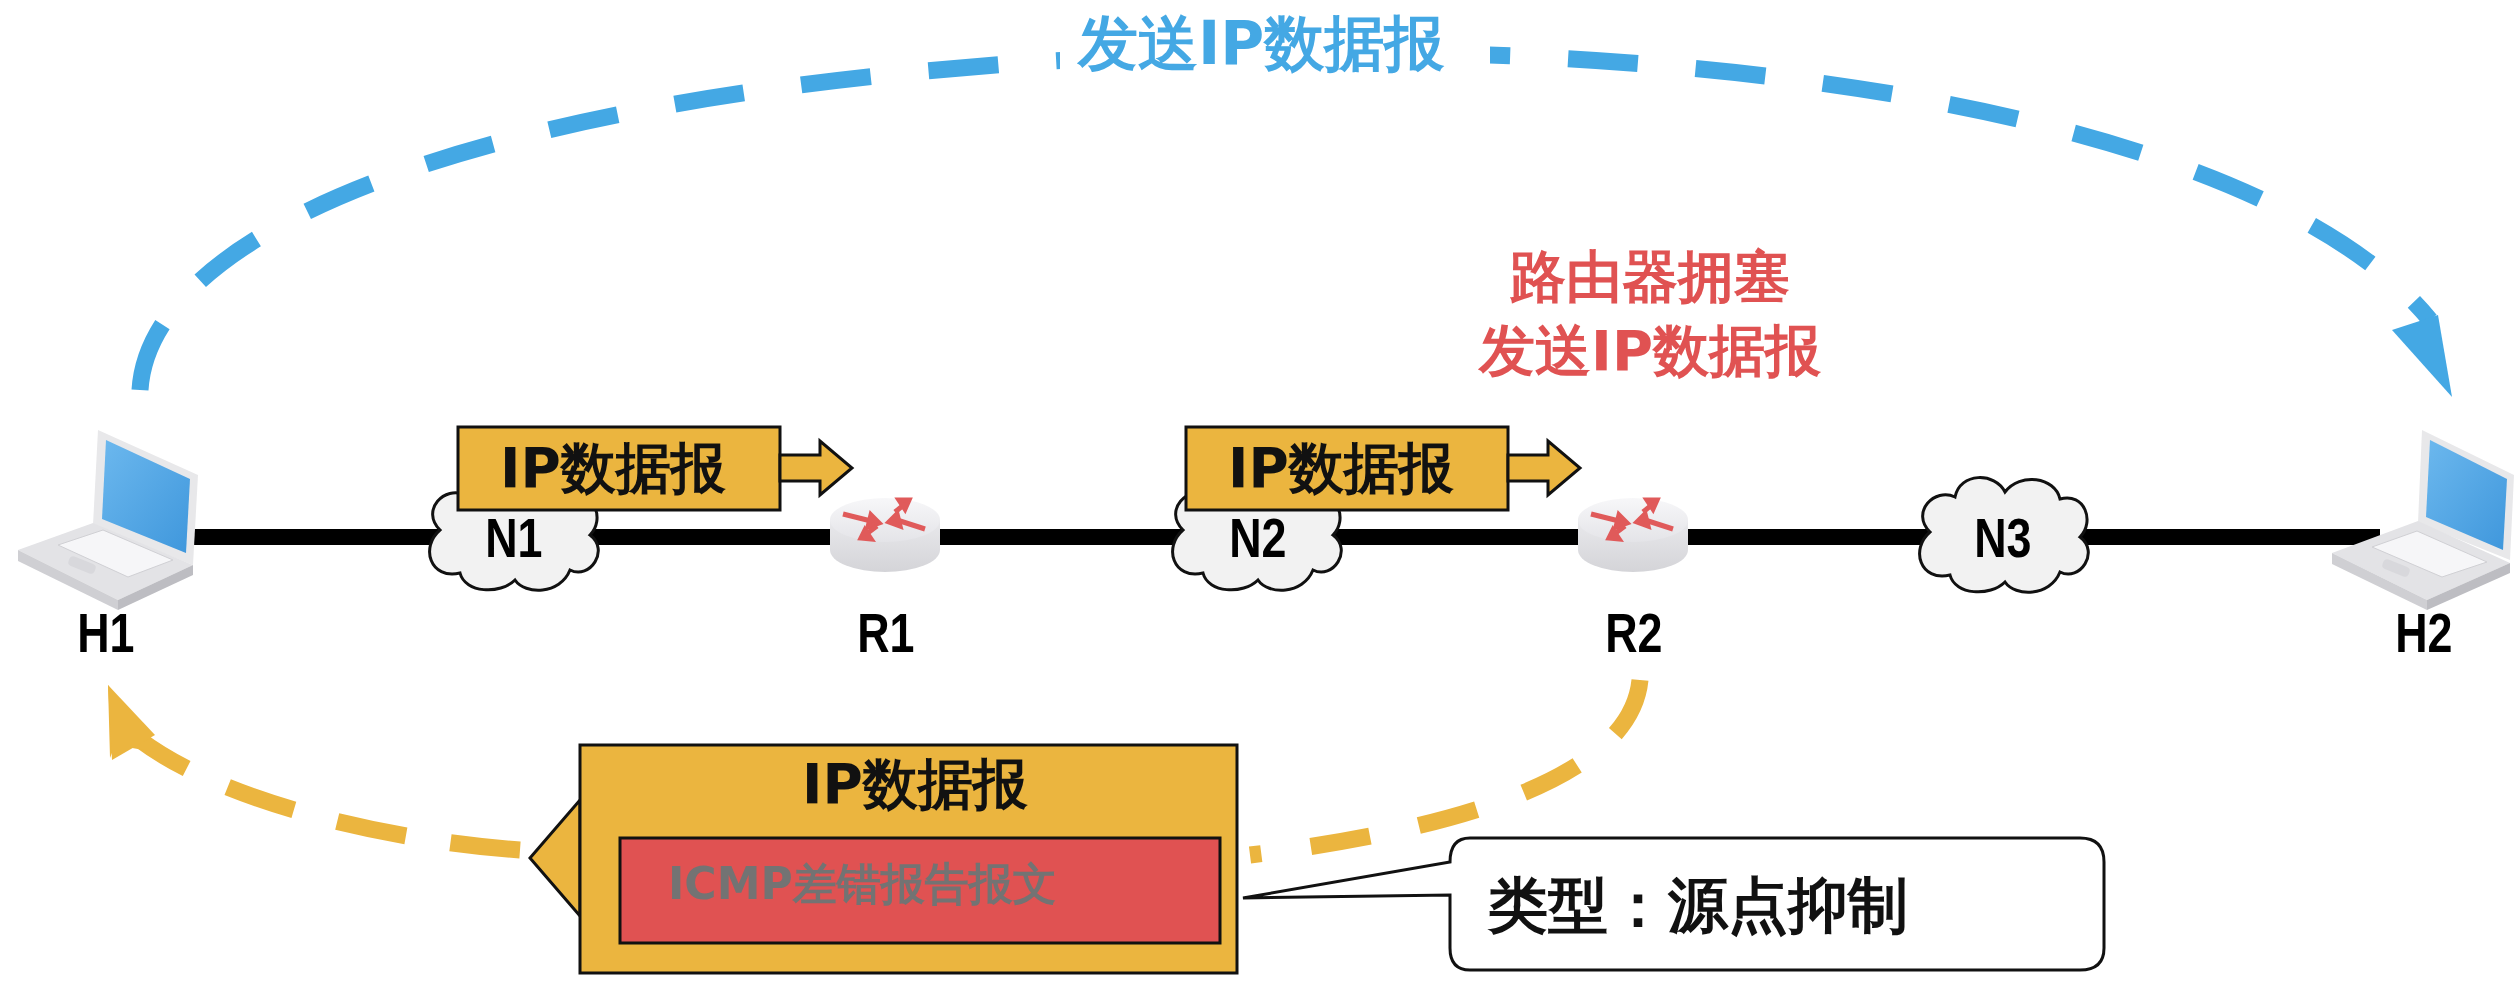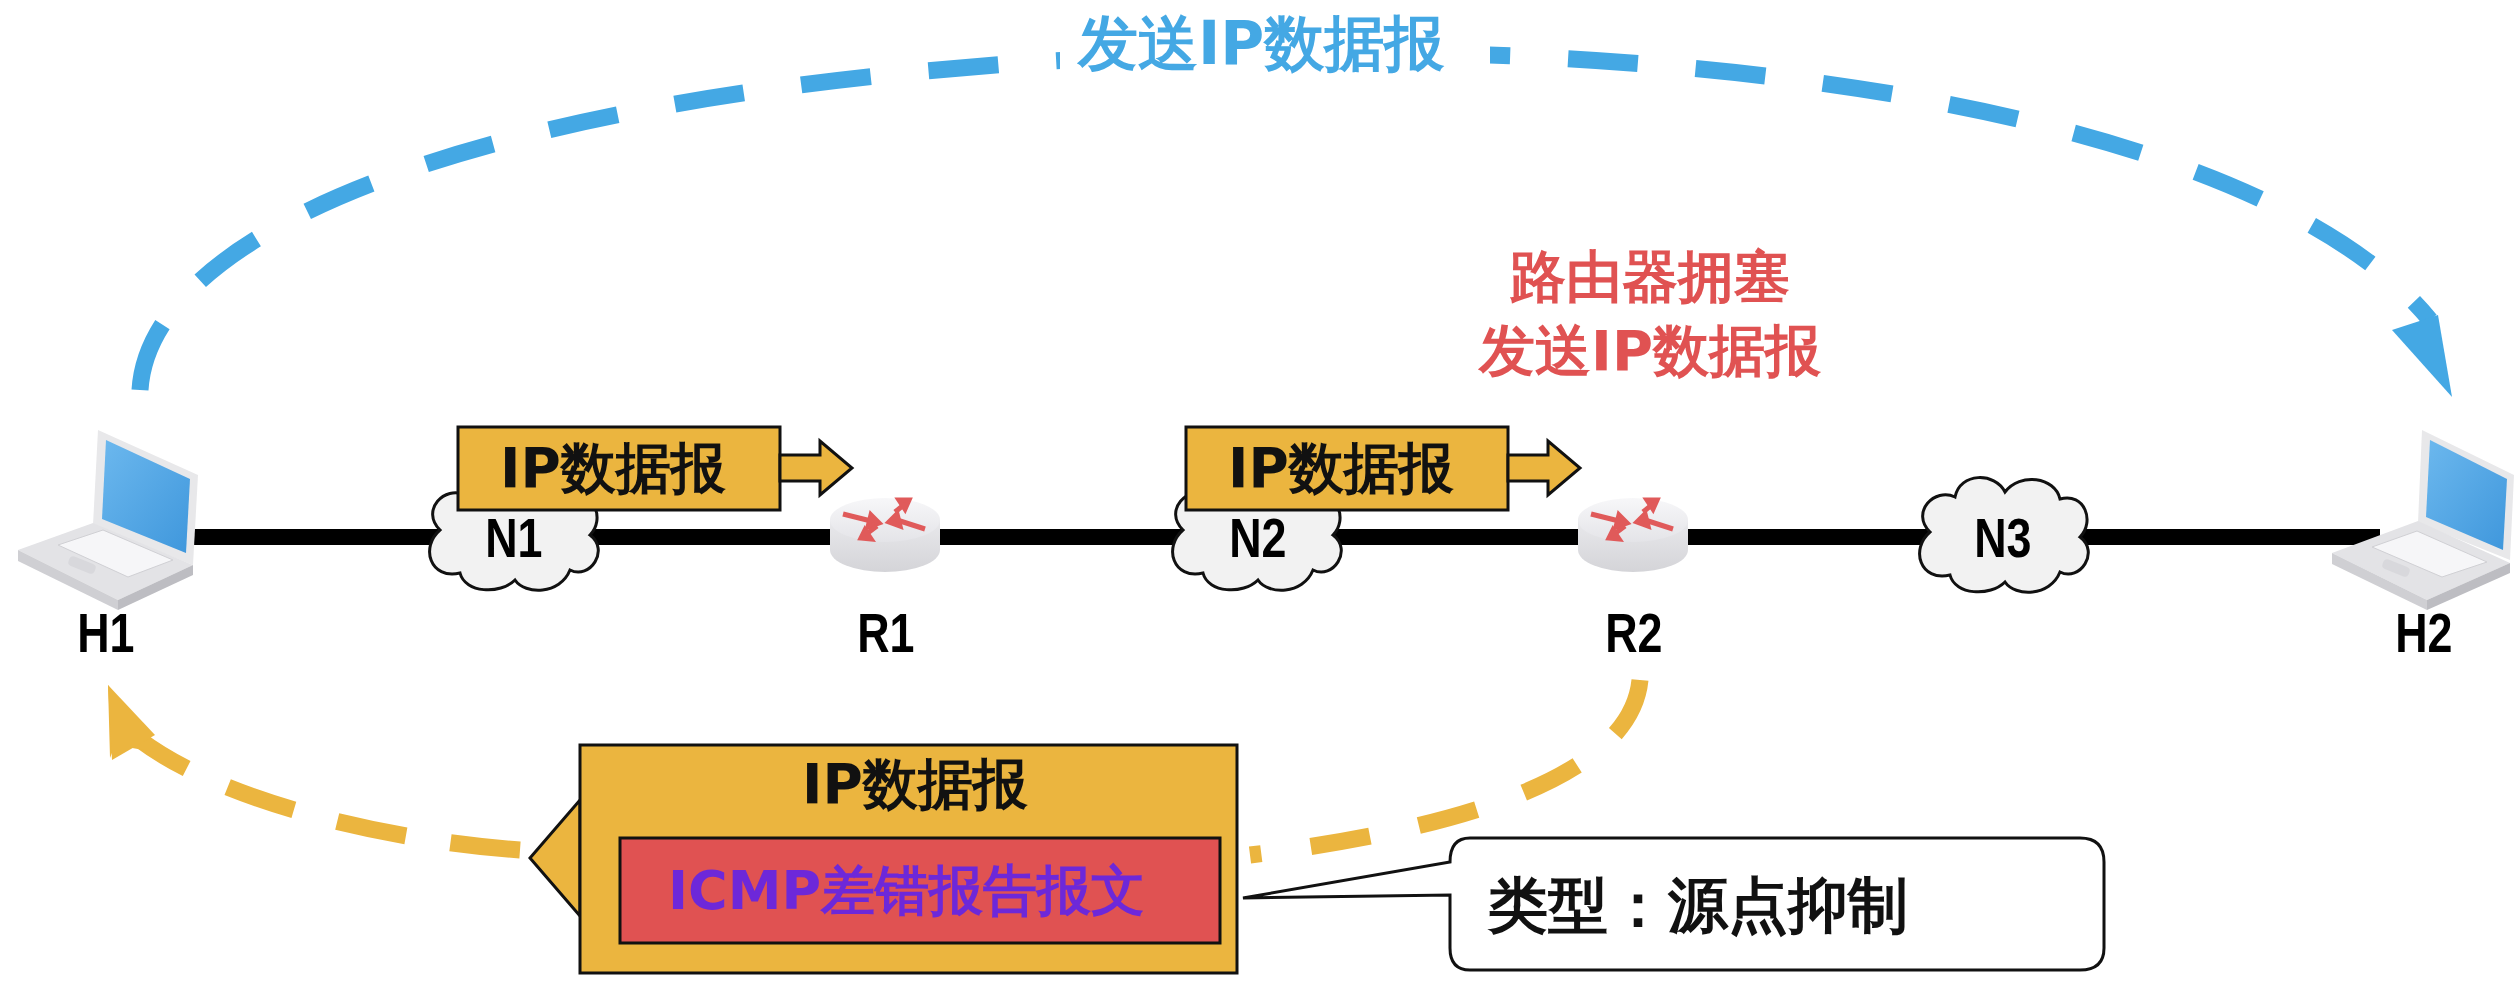--- a/index.html
+++ b/index.html
@@ -5,21 +5,21 @@
   html, body { margin: 0; padding: 0; background: #ffffff; }
   body { width: 2514px; height: 986px; position: relative; overflow: hidden;
          font-family: "DejaVu Sans", "Liberation Sans", sans-serif; }
   #stage { position: absolute; left: 0; top: 0; width: 2214px; height: 986px; }
   .lbl { position: absolute; font-weight: bold; white-space: nowrap; }
   .node-label { font-family: "Liberation Sans", sans-serif; font-size: 56px; color: #000; transform: scaleX(0.8); transform-origin: center; }
   .cloud-label { font-family: "Liberation Sans", sans-serif; font-size: 56px; color: #000; transform: scaleX(0.8); }
   .pkt-text { font-size: 55px; color: #111; }
   .title-blue { font-size: 60px; color: #44a8e4; }
   .title-red { font-size: 56px; color: #e05252; text-align: center; line-height: 74px; }
-  .icmp-text { font-size: 54px; color: #6d28d9; }
+  .icmp-text { font-size: 44px; color: #737373; }
   .callout-text { font-size: 60px; color: #111; }
 </style>
 </head>
 <body>
 
 <div id="stage">
   <svg width="2514" height="986" viewBox="0 0 2514 986" xmlns="http://www.w3.org/2000/svg" style="position:absolute;left:0;top:0;">
     <defs>
       <linearGradient id="routerTop" x1="0" y1="0" x2="0" y2="1">
         <stop offset="0" stop-color="#f7f7f9"></stop>

